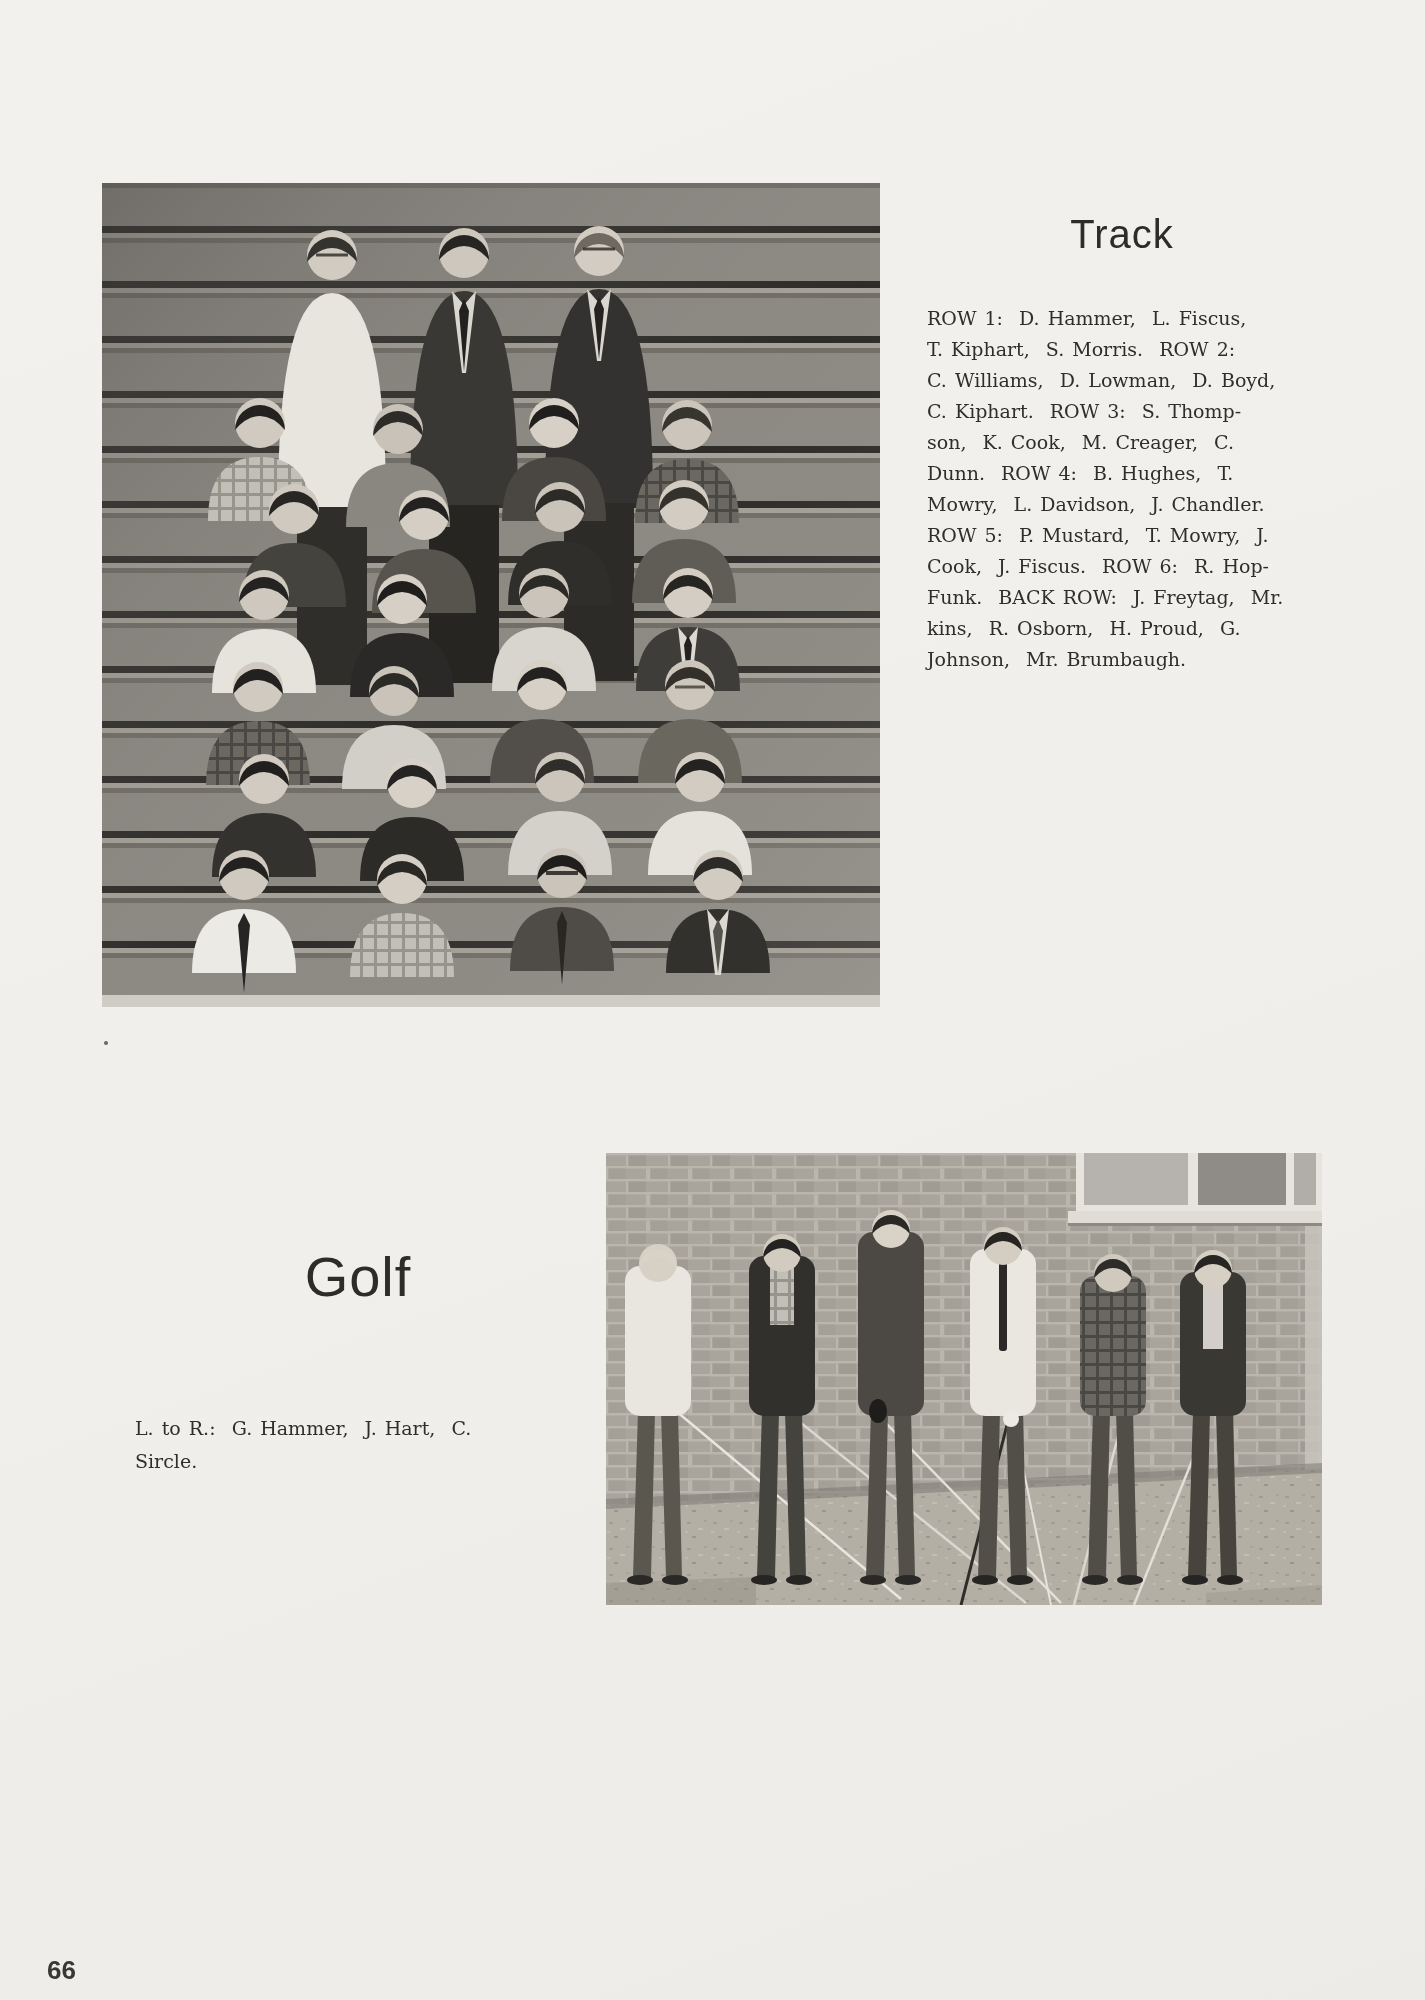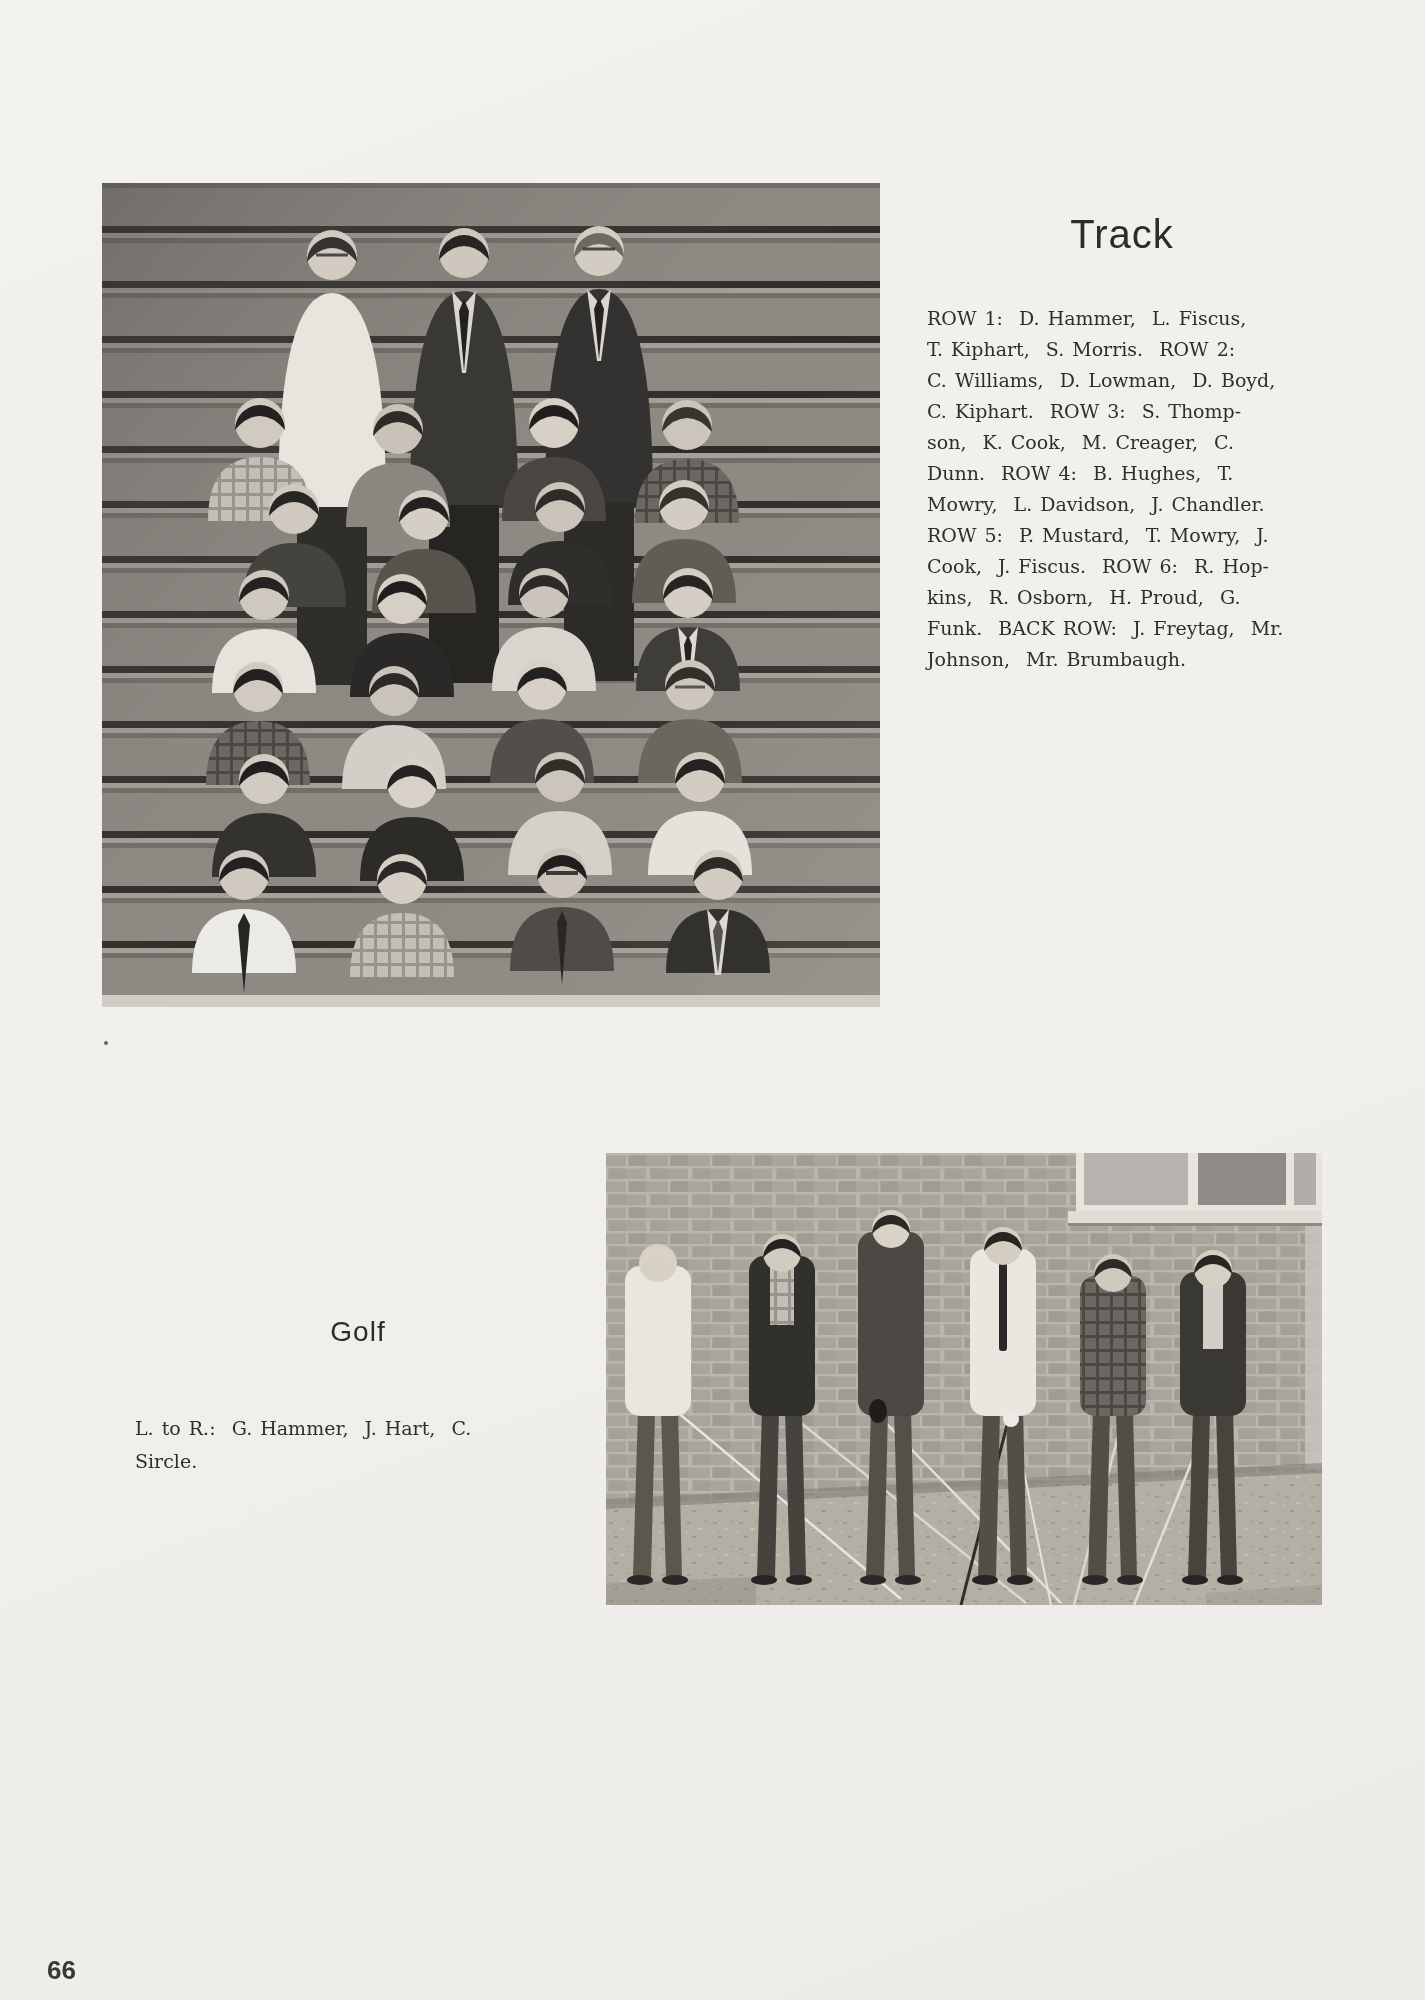--- a/index.html
+++ b/index.html
@@ -10,21 +10,21 @@
   }
   .photo{position:absolute;overflow:hidden;background:#8d8a84;}
   .photo svg{display:block;width:100%;height:100%;}
   #track-photo{left:102px;top:183px;width:778px;height:824px;}
   #golf-photo{left:606px;top:1153px;width:716px;height:452px;}
   .heading{
     position:absolute;text-align:center;color:#2d2c29;
     font-family:"Liberation Sans",sans-serif;font-weight:500;letter-spacing:1px;
   }
   #track-heading{left:927px;top:212px;width:390px;font-size:40px;}
-  #golf-heading{left:158px;top:1316px;width:400px;font-size:28px;}
+  #golf-heading{left:158px;top:1244px;width:400px;font-size:56px;}
   .caption{
     position:absolute;color:#302e2b;
     font-family:"DejaVu Serif","Liberation Serif",serif;
     font-size:19px;line-height:31px;word-spacing:2px;
   }
   .caption span{display:block;white-space:pre;}
   #track-caption{left:927px;top:303px;width:410px;}
   #golf-caption{left:135px;top:1412px;width:460px;line-height:32.5px;}
   #page-number{
     position:absolute;left:47px;top:1955px;font-size:26px;font-weight:600;
@@ -248,22 +248,22 @@
 <div id="track-caption" class="caption">
   <span>ROW 1:  D. Hammer,  L. Fiscus,</span>
   <span>T. Kiphart,  S. Morris.  ROW 2:</span>
   <span>C. Williams,  D. Lowman,  D. Boyd,</span>
   <span>C. Kiphart.  ROW 3:  S. Thomp-</span>
   <span>son,  K. Cook,  M. Creager,  C.</span>
   <span>Dunn.  ROW 4:  B. Hughes,  T.</span>
   <span>Mowry,  L. Davidson,  J. Chandler.</span>
   <span>ROW 5:  P. Mustard,  T. Mowry,  J.</span>
   <span>Cook,  J. Fiscus.  ROW 6:  R. Hop-</span>
+  <span>Funk.  BACK ROW:  J. Freytag,  Mr.</span>
   <span>kins,  R. Osborn,  H. Proud,  G.</span>
-  <span>Funk.  BACK ROW:  J. Freytag,  Mr.</span>
   <span>Johnson,  Mr. Brumbaugh.</span>
 </div>
 
 <h2 id="golf-heading" class="heading" style="margin:0;">Golf</h2>
 
 <div id="golf-caption" class="caption">
   <span>L. to R.:  G. Hammer,  J. Hart,  C.</span>
   <span>Sircle.</span>
 </div>
 

